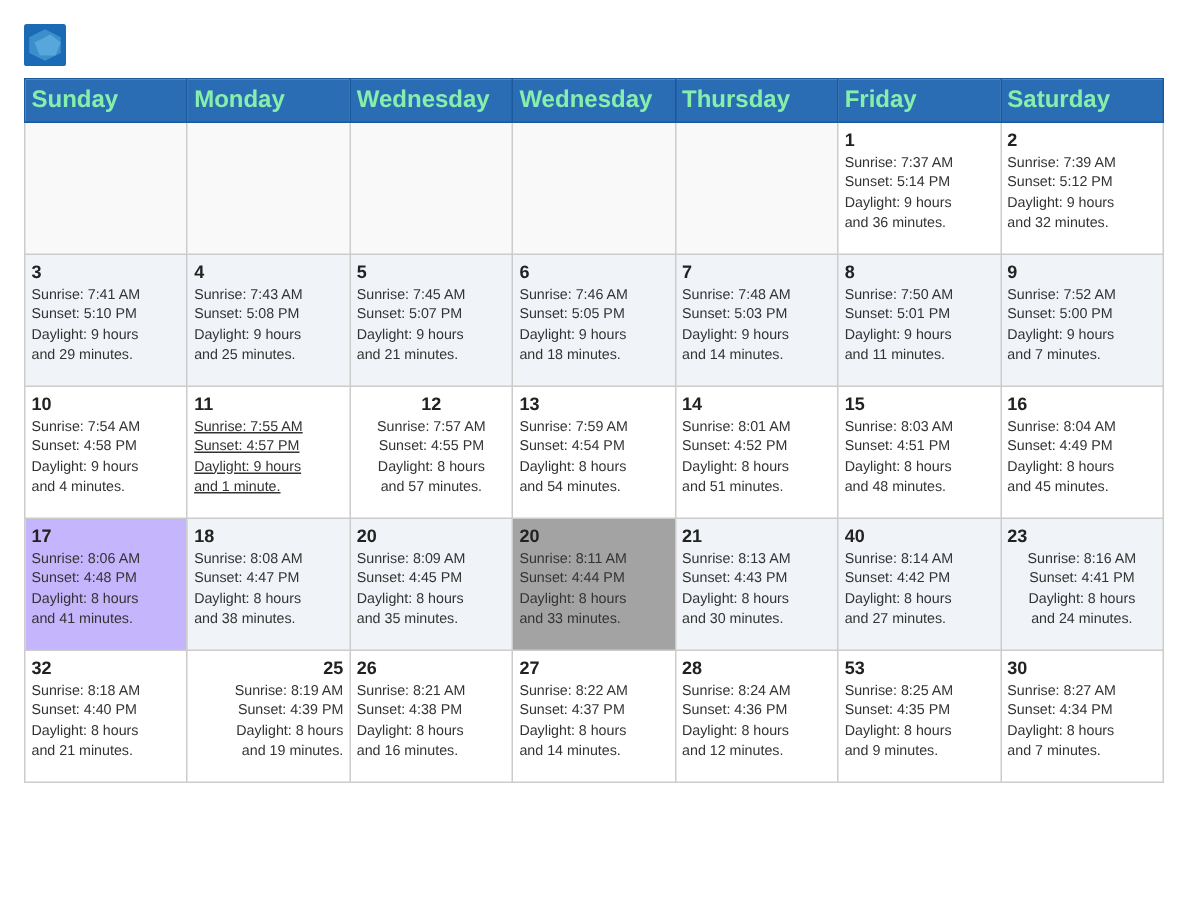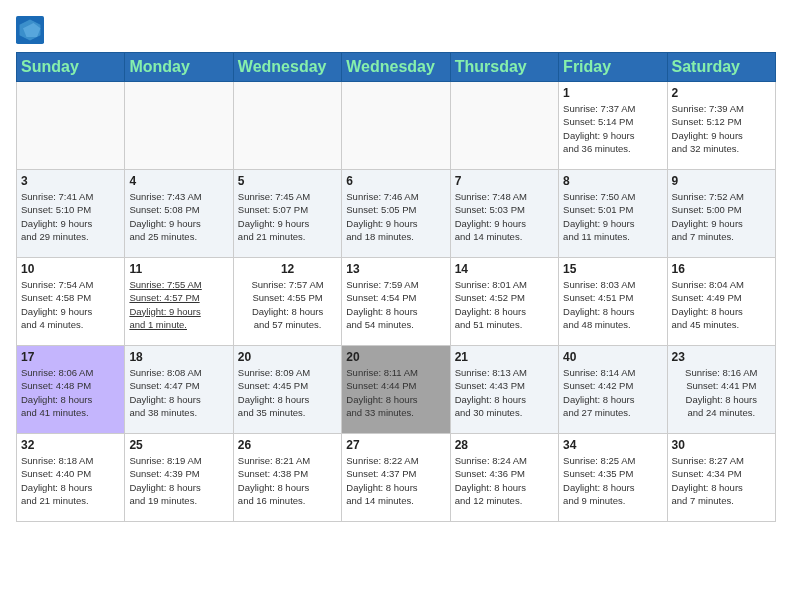--- a/index.html
+++ b/index.html
@@ -304,21 +304,21 @@
         </td>
       </tr>
       <tr>
         <td style="background: rgb(255, 255, 255);">
           <div class="day-num">32</div>
           <div class="day-info" style="white-space: pre-line;">Sunrise: 8:18 AM
 Sunset: 4:40 PM
 Daylight: 8 hours
 and 21 minutes.</div>
         </td>
-        <td style="background: rgb(255, 255, 255);">
+        <td style="background: rgb(255, 255, 255); text-align: right;">
           <div class="day-num">25</div>
           <div class="day-info" style="white-space: pre-line;">Sunrise: 8:19 AM
 Sunset: 4:39 PM
 Daylight: 8 hours
 and 19 minutes.</div>
         </td>
         <td style="background: rgb(255, 255, 255);">
           <div class="day-num">26</div>
           <div class="day-info" style="white-space: pre-line;">Sunrise: 8:21 AM
 Sunset: 4:38 PM
@@ -333,21 +333,21 @@
 and 14 minutes.</div>
         </td>
         <td style="background: rgb(255, 255, 255);">
           <div class="day-num">28</div>
           <div class="day-info" style="white-space: pre-line;">Sunrise: 8:24 AM
 Sunset: 4:36 PM
 Daylight: 8 hours
 and 12 minutes.</div>
         </td>
         <td style="background: rgb(255, 255, 255);">
-          <div class="day-num">34</div>
+          <div class="day-num">53</div>
           <div class="day-info" style="white-space: pre-line;">Sunrise: 8:25 AM
 Sunset: 4:35 PM
 Daylight: 8 hours
 and 9 minutes.</div>
         </td>
         <td style="background: rgb(255, 255, 255);">
           <div class="day-num">30</div>
           <div class="day-info" style="white-space: pre-line;">Sunrise: 8:27 AM
 Sunset: 4:34 PM
 Daylight: 8 hours

